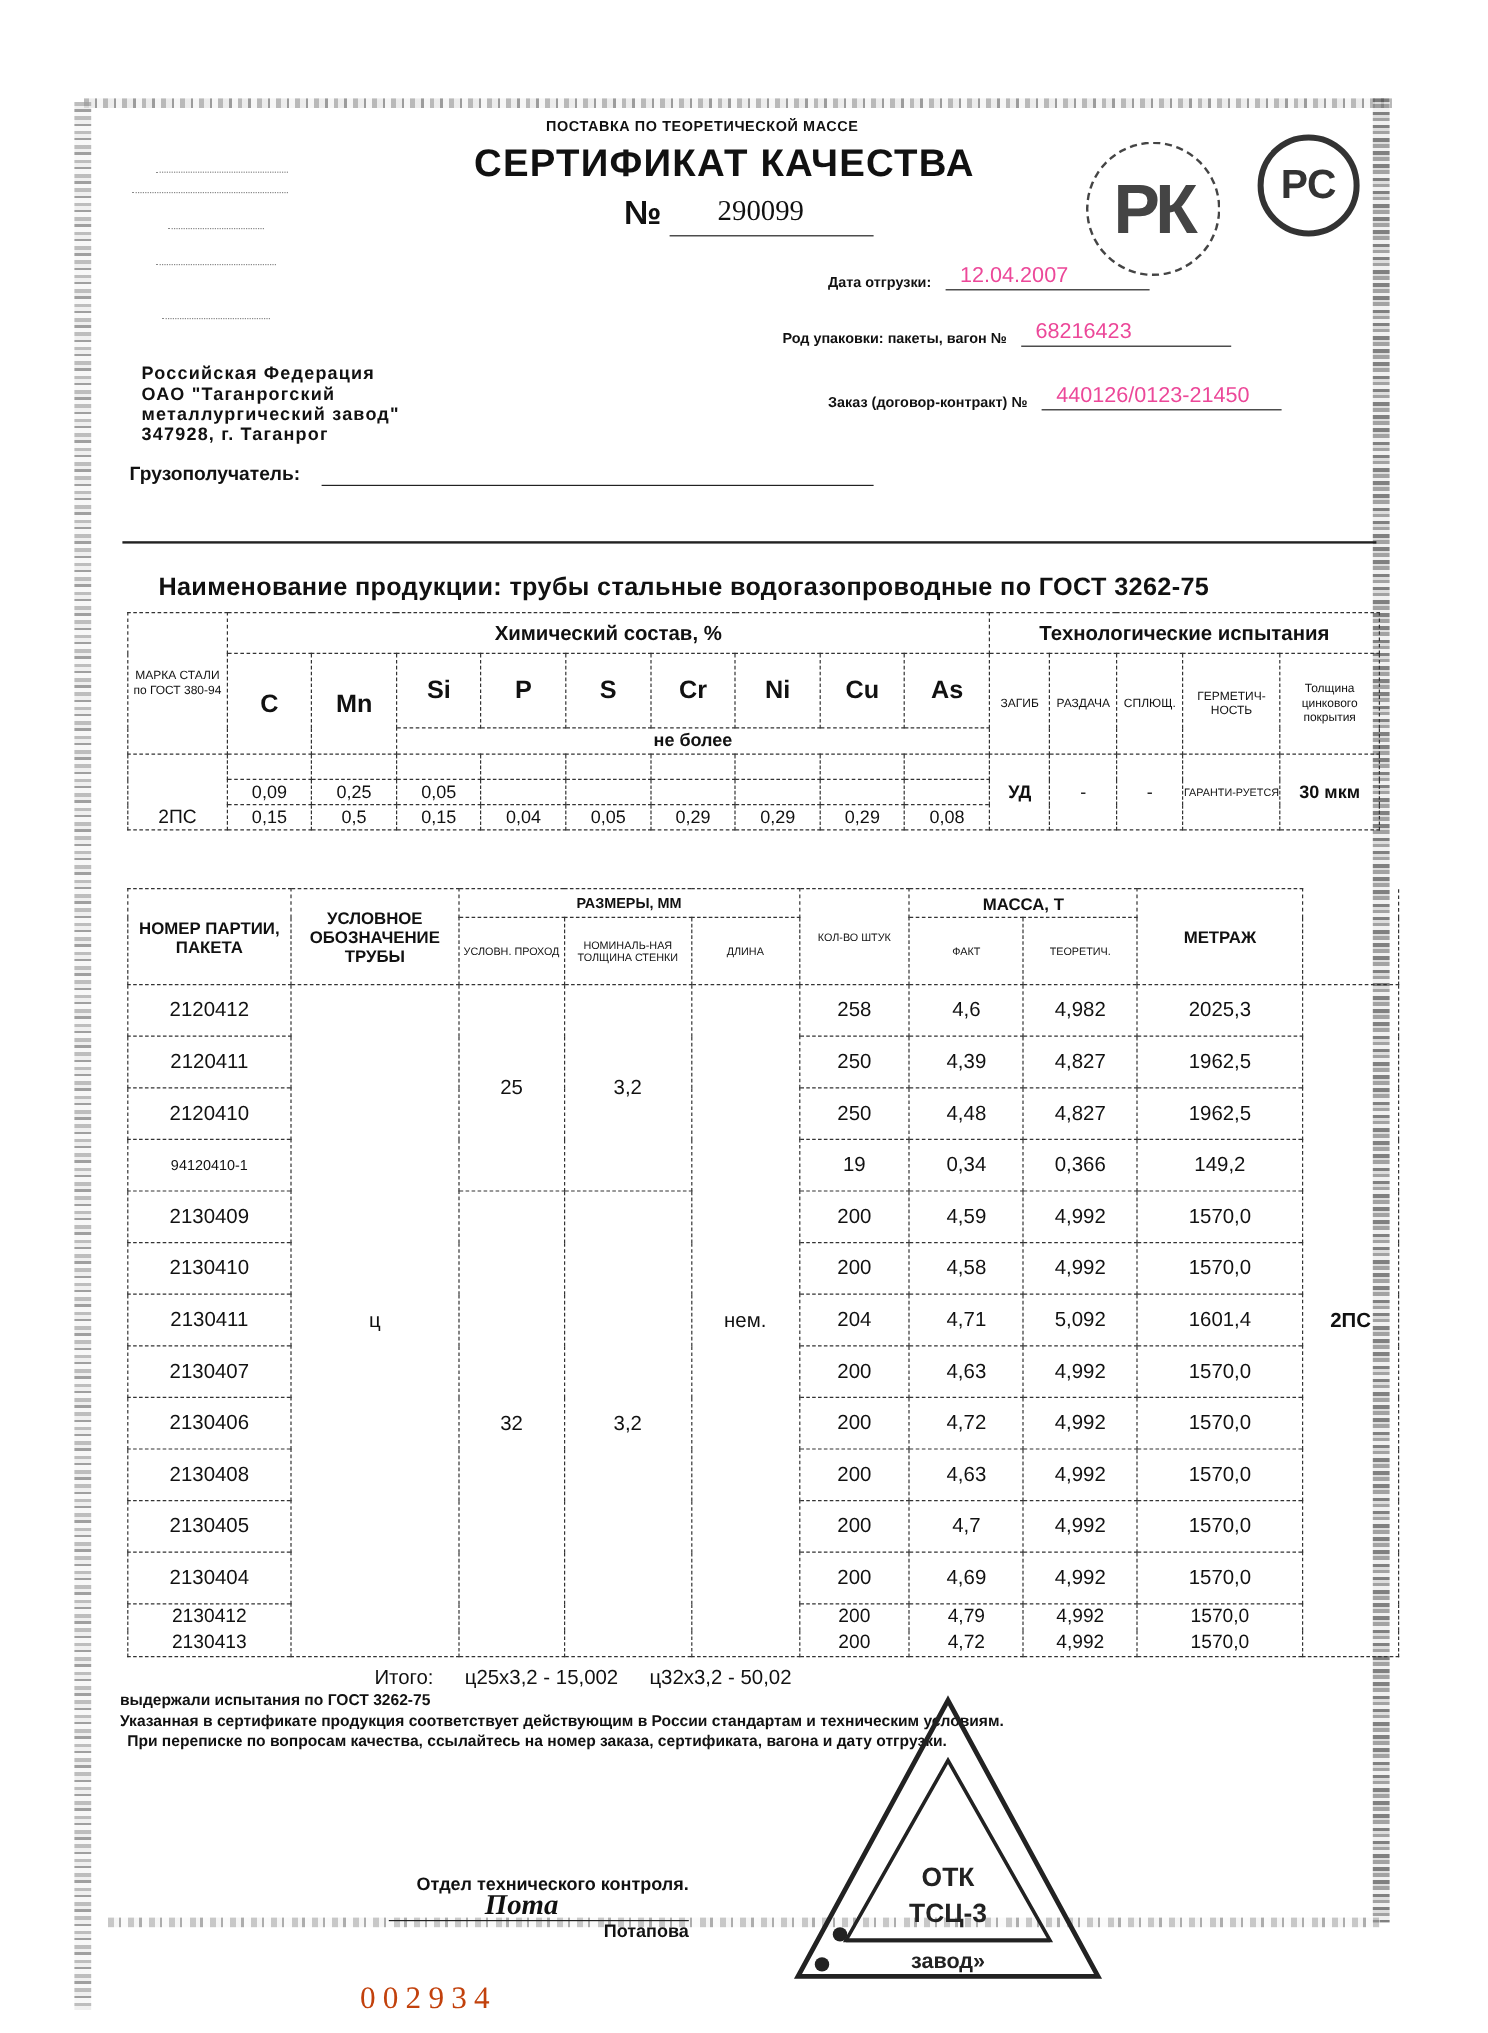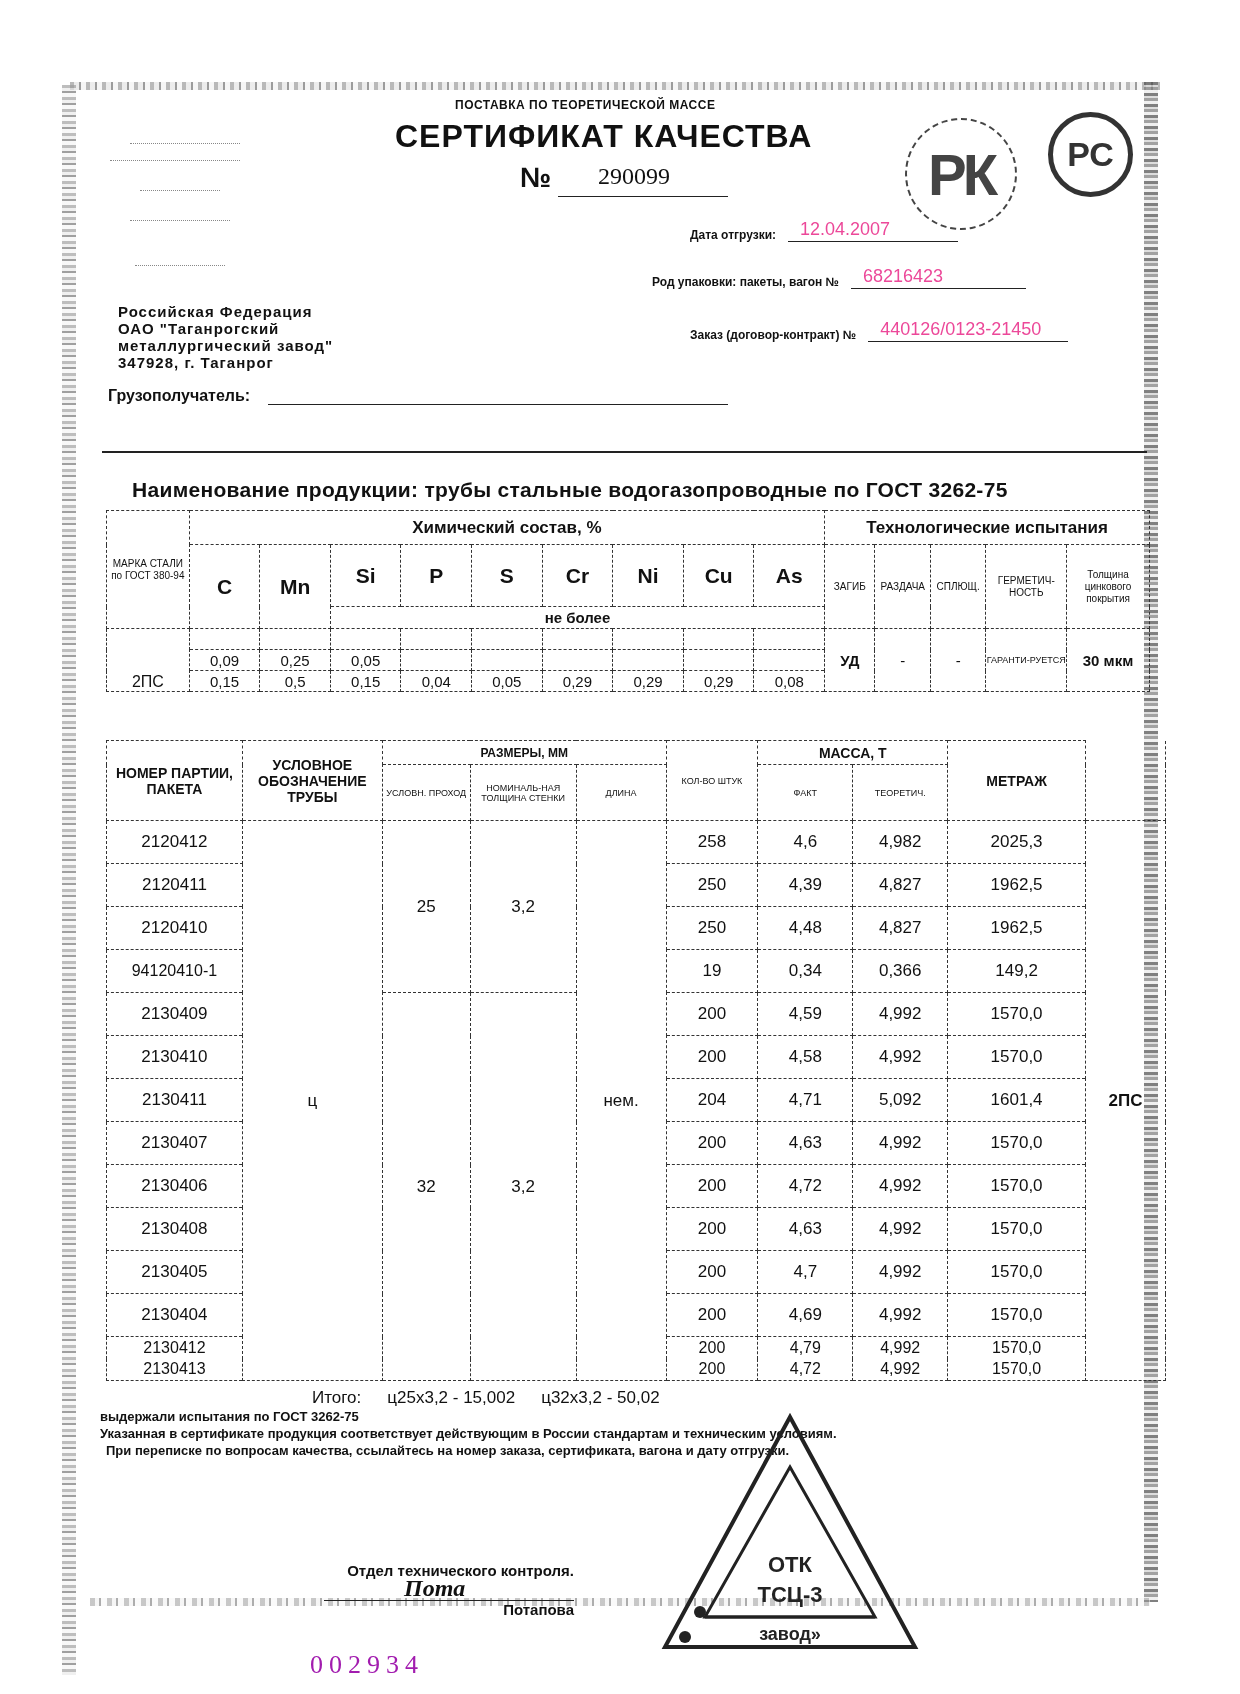--- a/index.html
+++ b/index.html
@@ -60,21 +60,21 @@
   .totals { position: absolute; left: 312px; top: 1388px; font-size: 17px; display: flex; gap: 26px; }
   .notes { position: absolute; left: 100px; top: 1408px; font-size: 13px; font-weight: bold; line-height: 17px; }
   .notes .n { margin-left: 6px; }
 
   .otk { position: absolute; left: 318px; top: 1562px; font-size: 15px; font-weight: bold; display: flex; align-items: flex-end; flex-direction: column; }
   .otk .sig { width: 250px; border-bottom: 1.5px solid #222; margin-left: 6px; height: 22px; font-family: "Liberation Serif", serif;
     font-style: italic; font-size: 24px; padding-left: 80px; line-height: 18px; }
   .otk .name { margin-left: 4px; }
 
   .triangle-stamp { position: absolute; left: 660px; top: 1412px; width: 260px; height: 245px; }
-  .serial { position: absolute; left: 310px; top: 1650px; font-family: "Liberation Serif", serif; font-size: 26px; letter-spacing: 6px; color: #a21caf; }
+  .serial { position: absolute; left: 300px; top: 1650px; font-family: "Liberation Serif", serif; font-size: 26px; letter-spacing: 6px; color: #c2410c; }
 </style>
 </head>
 <body>
 
 <div class="scan-edge-top"></div>
 <div class="scan-edge-left"></div>
 <div class="scan-edge-right"></div>
 <div class="scan-edge-bottom"></div>
 
 <div class="logo-box">
@@ -256,21 +256,21 @@
     <td>1962,5</td>
   </tr>
   <tr>
     <td>2120410</td>
     <td>250</td>
     <td>4,48</td>
     <td>4,827</td>
     <td>1962,5</td>
   </tr>
   <tr>
-    <td style="font-size:16px;">94120410-1</td>
+    <td style="font-size:12px;">94120410-1</td>
     <td>19</td>
     <td>0,34</td>
     <td>0,366</td>
     <td>149,2</td>
   </tr>
   <tr>
     <td>2130409</td>
     <td rowspan="10">32</td>
     <td rowspan="10">3,2</td>
     <td>200</td>

